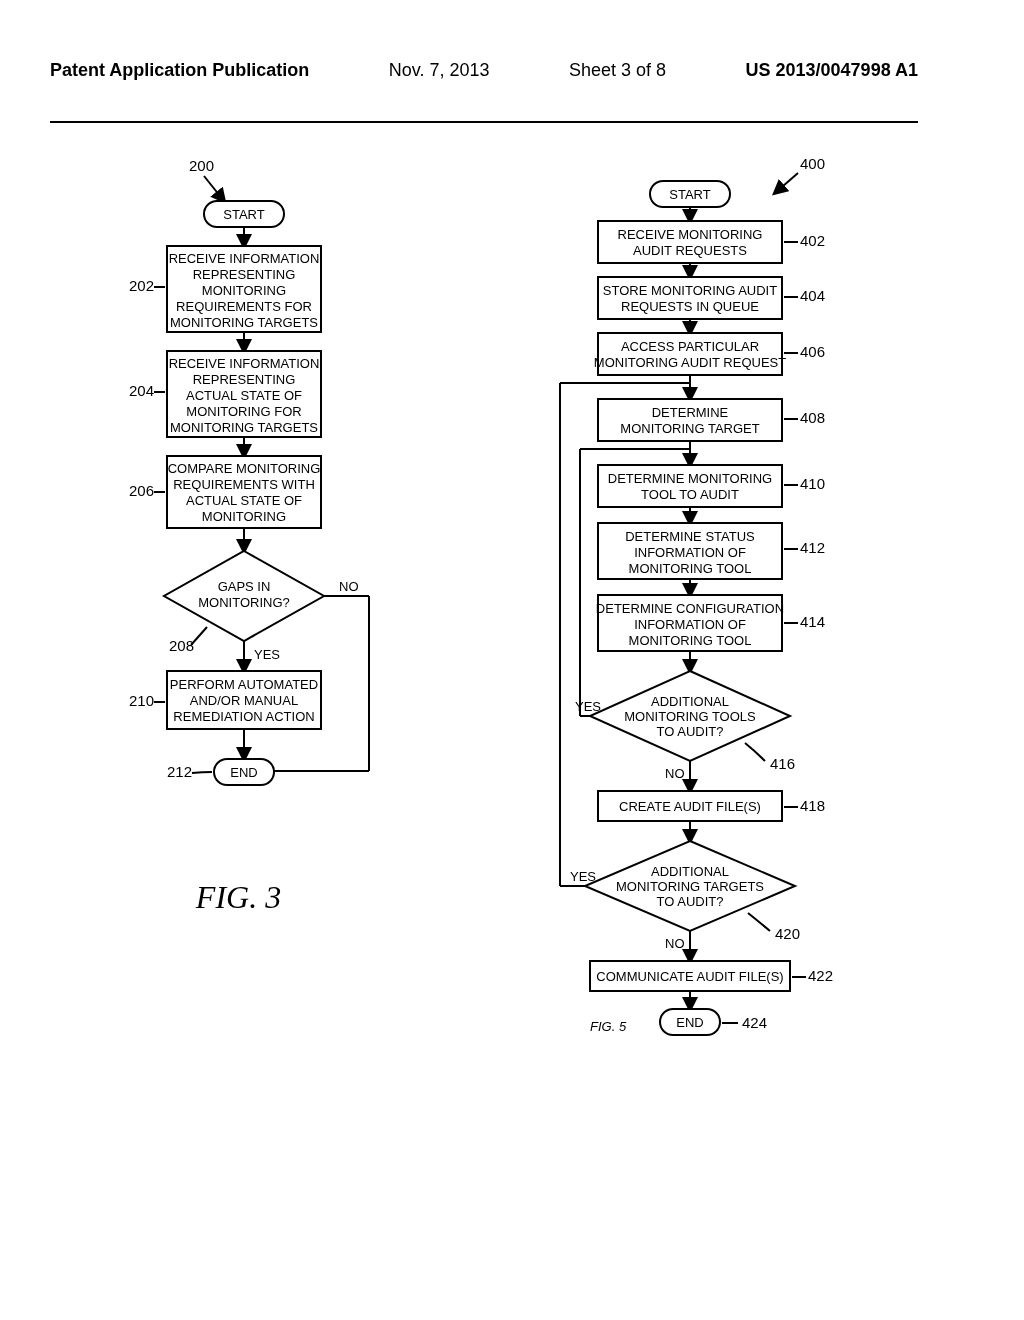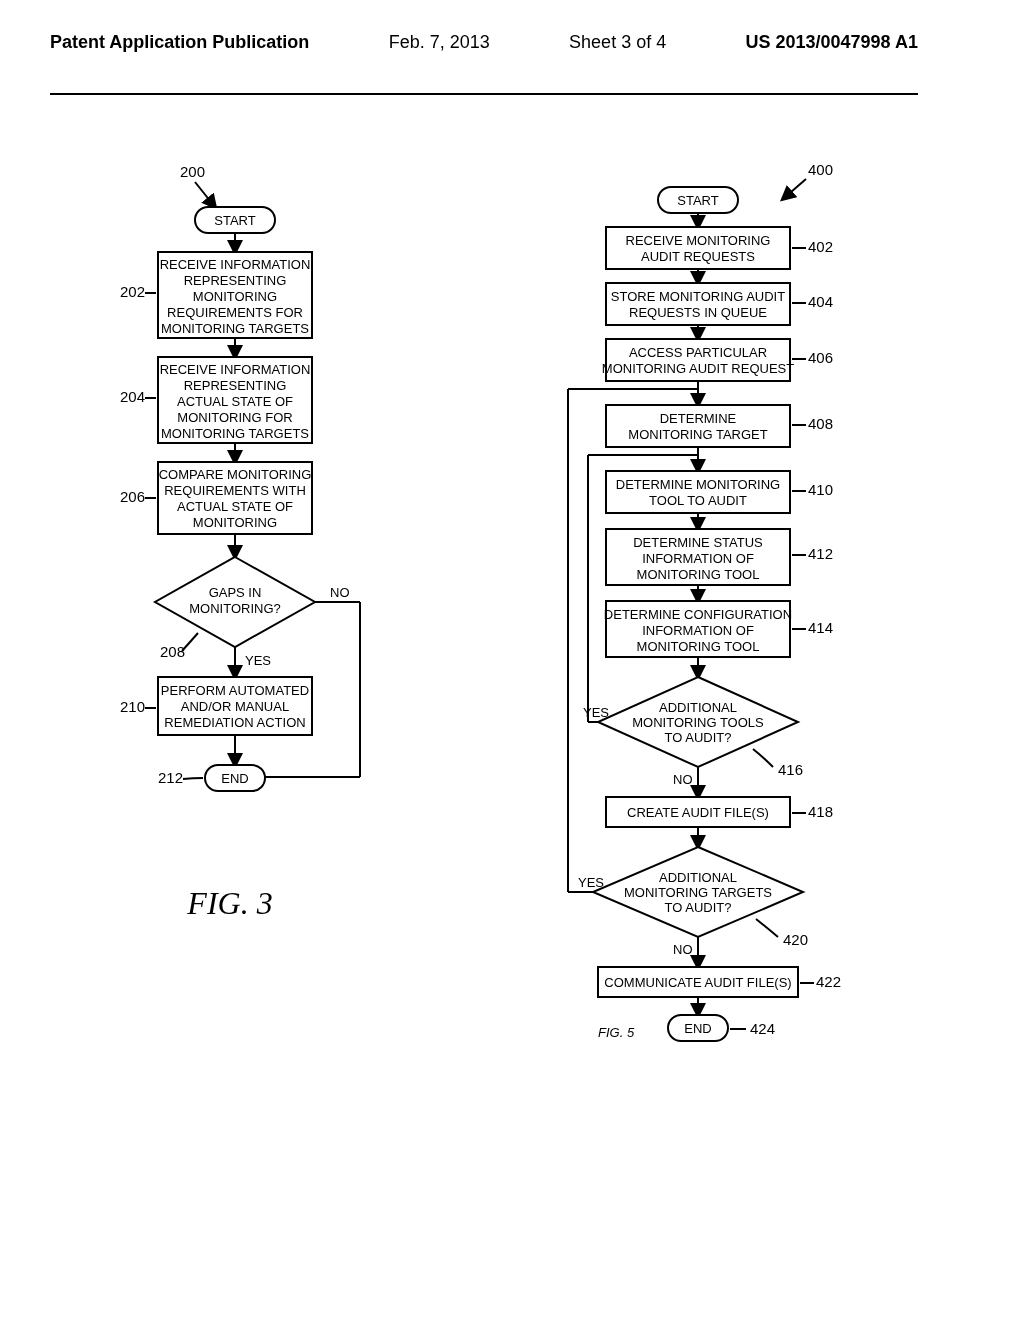--- a/index.html
+++ b/index.html
@@ -9,40 +9,40 @@
     font-family: Arial, Helvetica, sans-serif;
     background: #fff;
     width: 1024px;
     height: 1320px;
     position: relative;
   }
   .page {
     width: 968px;
     height: 1320px;
     position: relative;
-    padding: 32px 50px;
+    padding: 60px 50px;
   }
   .header {
     display: flex;
     justify-content: space-between;
     font-size: 18px;
     font-weight: bold;
     margin-bottom: 40px;
   }
   .header .pub { font-weight: bold; }
   .header .date { font-weight: normal; }
   .header .sheet { font-weight: normal; }
   .header .docnum { font-weight: bold; }
   .hr { border-top: 2px solid #000; margin-top: 6px; }
 
   .diagrams {
     display: flex;
     gap: 61px;
-    margin-top: 62px;
-    justify-content: space-between;
+    margin-top: 28px;
+    justify-content: center;
   }
   .col { position: relative; }
 
   svg { display: block; }
   .figlabel {
     font-style: italic;
     font-family: "Times New Roman", serif;
     font-size: 32px;
     text-align: center;
     margin-top: 8px;
@@ -57,22 +57,22 @@
   .arrowhead { fill: #000; }
   .line { stroke: #000; stroke-width: 2; fill: none; }
   .shape { stroke: #000; stroke-width: 2; fill: #fff; }
 </style>
 </head>
 <body>
 
 <div class="page">
   <div class="header">
     <span class="pub">Patent Application Publication</span>
-    <span class="date">Feb. 7, 2013</span>
-    <span class="sheet">Sheet 3 of 4</span>
+    <span class="date">Nov. 7, 2013</span>
+    <span class="sheet">Sheet 3 of 8</span>
     <span class="docnum">US 2013/0047998 A1</span>
   </div>
   <div class="hr"></div>
 
   <div class="diagrams">
 
     <div class="col">
       <svg width="360" height="720">
         <defs>
           <marker id="ah1" markerWidth="8" markerHeight="8" refX="6" refY="4" orient="auto">

